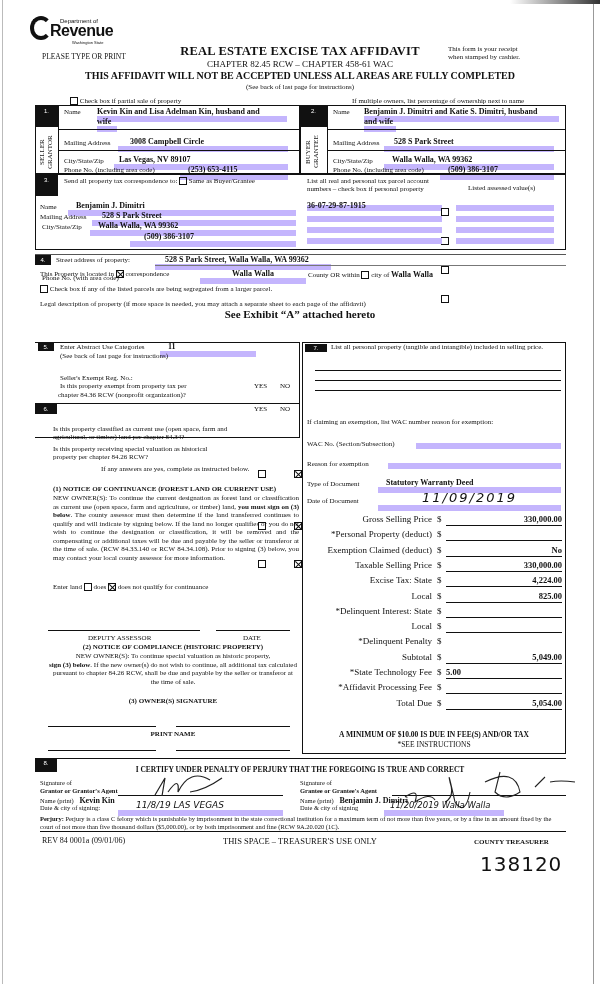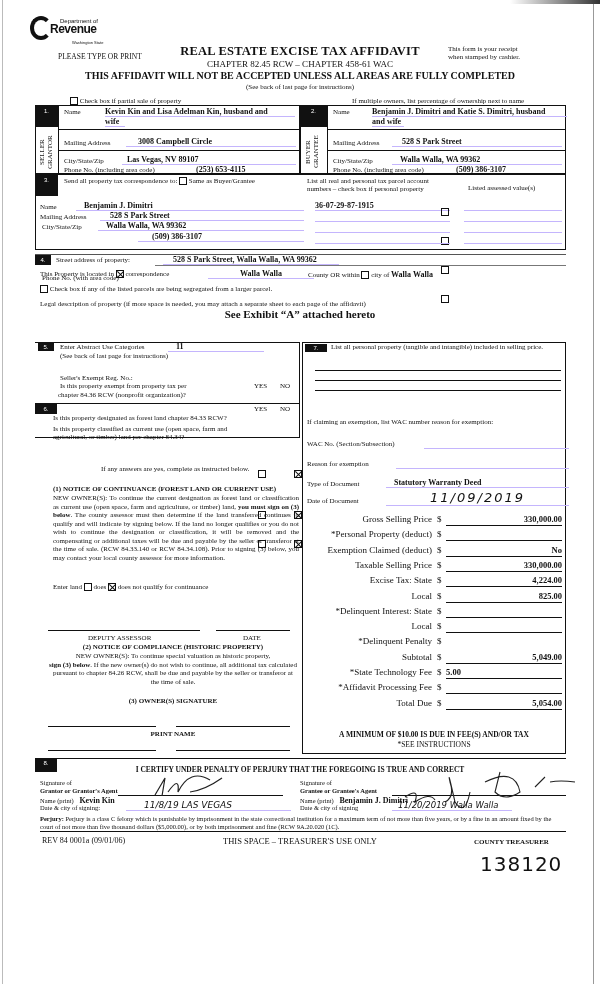--- a/index.html
+++ b/index.html
@@ -6,34 +6,34 @@
   html, body { width: 600px; height: 984px; background: #fff; }
   body { position: relative; font-family: "Liberation Serif", "DejaVu Serif", serif; color: #111; overflow: hidden; }
   .abs { position: absolute; }
   .page-edge-left { left: 2px; top: 0; width: 1px; height: 984px; background: #bbb; }
   .page-edge-right { right: 6px; top: 0; width: 1px; height: 984px; background: #999; }
   .scan-corner { right: 0; top: 0; width: 90px; height: 4px; background: linear-gradient(90deg, #fff, #333); }
 
   .logo { left: 30px; top: 12px; width: 80px; height: 34px; }
   .logo .swirl { position: absolute; left: 0; top: 4px; width: 22px; height: 24px; border-radius: 50%; border: 4px solid #111; border-right-color: transparent; }
   .logo .dept { position: absolute; left: 30px; top: 6px; font-family: "Liberation Sans", sans-serif; font-size: 6px; }
-  .logo .rev { position: absolute; left: 20px; top: 10px; font-family: "Liberation Sans", sans-serif; font-size: 12px; font-weight: bold; letter-spacing: -0.5px; }
+  .logo .rev { position: absolute; left: 20px; top: 10px; font-family: "Liberation Sans", sans-serif; font-size: 16px; font-weight: bold; letter-spacing: -0.5px; }
   .logo .state { position: absolute; left: 42px; top: 28px; font-family: "Liberation Sans", sans-serif; font-size: 4px; }
 
-  .please { left: 58px; top: 52px; font-size: 7.5px; text-align: right; }
+  .please { left: 42px; top: 52px; font-size: 7.5px; text-align: right; }
   .title-main { left: 0; width: 600px; top: 44px; text-align: center; font-size: 12.5px; font-weight: bold; letter-spacing: 0.2px; }
   .title-sub { left: 0; width: 600px; top: 59px; text-align: center; font-size: 9px; }
   .receipt { left: 448px; top: 45px; font-size: 7px; line-height: 8px; }
   .warning { left: 0; width: 600px; top: 70px; text-align: center; font-size: 10px; font-weight: bold; }
   .see-back { left: 0; width: 600px; top: 83px; text-align: center; font-size: 7px; }
 
   .small { font-size: 7px; }
   .tiny { font-size: 6.5px; }
   .val { font-weight: bold; font-size: 8px; }
-  .ul { border-bottom: 1px solid #c4b5fd; margin-left: 8px; }
+  .ul { border-bottom: 6px solid #c4b5fd; }
   .cbox { display: inline-block; width: 8px; height: 8px; border: 1px solid #111; vertical-align: middle; position: relative; }
   .cbox.checked::before, .cbox.checked::after { content: ""; position: absolute; left: 3px; top: -1px; width: 1px; height: 9px; background: #111; }
   .cbox.checked::before { transform: rotate(45deg); }
   .cbox.checked::after { transform: rotate(-45deg); }
   .secnum { position: absolute; background: #111; color: #fff; font-size: 6px; text-align: center; font-family: "Liberation Sans", sans-serif; }
 
   .box { position: absolute; border: 1px solid #111; }
   .vlabel { position: absolute; writing-mode: vertical-rl; transform: rotate(180deg); font-size: 7px; text-align: center; line-height: 8px; }
 
   .row-label { position: absolute; font-size: 7px; }
@@ -189,32 +189,32 @@
 <div class="row-label" style="left:254px; top:382px;">YES</div>
 <div class="row-label" style="left:280px; top:382px;">NO</div>
 <span class="cbox abs" style="left:258px; top:392px;"></span>
 <span class="cbox checked abs" style="left:282px; top:392px;"></span>
 
 <div class="secnum" style="left:35px; top:404px; width:22px; height:10px; line-height:10px;">6.</div>
 <div class="line" style="left:35px; top:403px; width:265px;"></div>
 <div class="row-label" style="left:254px; top:405px;">YES</div>
 <div class="row-label" style="left:280px; top:405px;">NO</div>
 <div id="s6-questions">
-    <div><div class="row-label" style="left:53px; top:414px; line-height:8px;">
-        <div>Is this property designated as forest land chapter 84.33 RCW?</div>
-        <div></div>
-      </div>
-       <span class="cbox abs" style="left:258px; top:415px;"></span>
-       <span class="cbox abs checked" style="left:282px; top:415px;"></span></div>
     <div><div class="row-label" style="left:53px; top:425px; line-height:8px;">
         <div>Is this property classified as current use (open space, farm and</div>
         <div>agricultural, or timber) land per chapter 84.34?</div>
       </div>
        <span class="cbox abs" style="left:258px; top:426px;"></span>
        <span class="cbox abs checked" style="left:282px; top:426px;"></span></div>
+    <div><div class="row-label" style="left:53px; top:445px; line-height:8px;">
+        <div>Is this property receiving special valuation as historical</div>
+        <div>property per chapter 84.26 RCW?</div>
+      </div>
+       <span class="cbox abs" style="left:258px; top:446px;"></span>
+       <span class="cbox abs checked" style="left:282px; top:446px;"></span></div>
   </div>
 <div class="row-label" style="left:53px; top:465px;padding-left:48px;">If any answers are yes, complete as instructed below.</div>
 
 <div class="abs" style="left:53px; top:485px; width:246px; font-size:7px; font-weight:bold;">(1) NOTICE OF CONTINUANCE (FOREST LAND OR CURRENT USE)</div>
 <div class="abs" style="left:53px; top:494px; width:246px; font-size:7px; line-height:8.5px; text-align:justify;"><span>NEW OWNER(S): To continue the current designation as forest land or classification as current use (open space, farm and agriculture, or timber) land, </span><b>you must sign on (3) below</b><span>.  The county assessor must then determine if the land transferred continues to qualify and will indicate by signing below. If the land no longer qualifies or you do not wish to continue the designation or classification, it will be removed and the compensating or additional taxes will be due and payable by the seller or transferor at the time of sale.  (RCW 84.33.140 or RCW 84.34.108). Prior to signing (3) below, you may contact your local county assessor for more information.</span></div>
 <div class="row-label" style="left:53px; top:583px;">
   <span>Enter land</span>
   <span class="cbox"></span>
   <span>does</span>
   <span class="cbox checked"></span>

